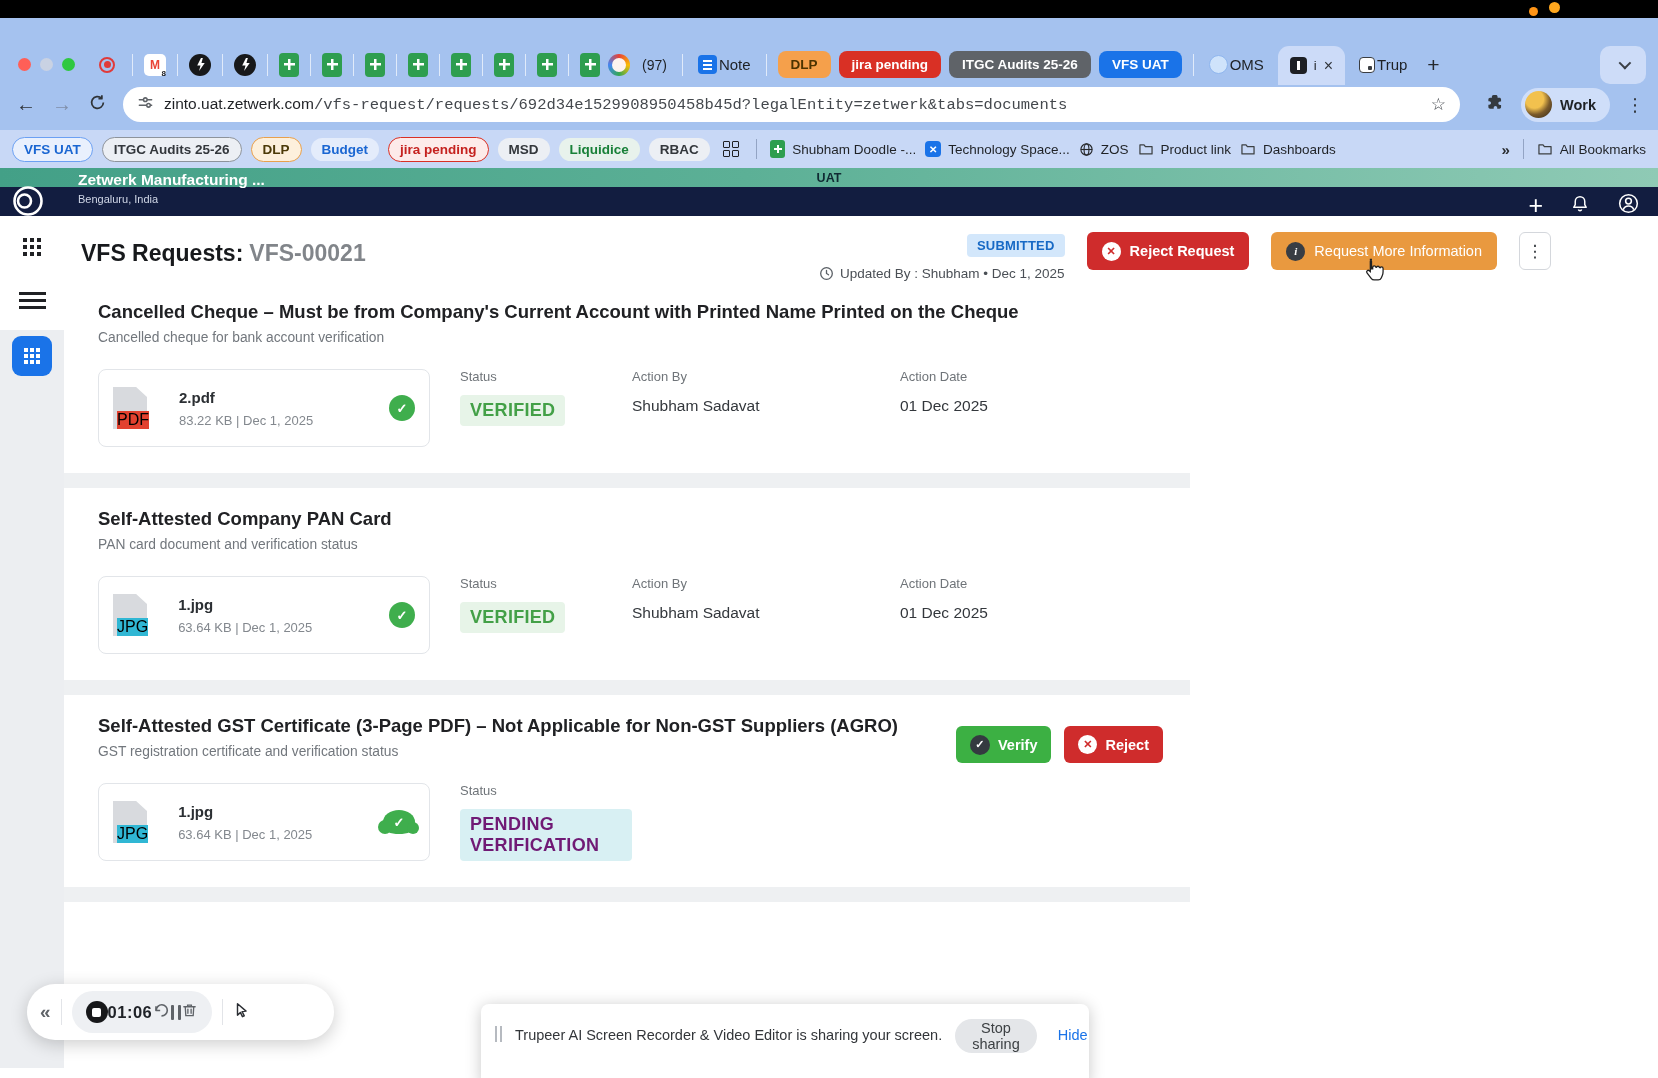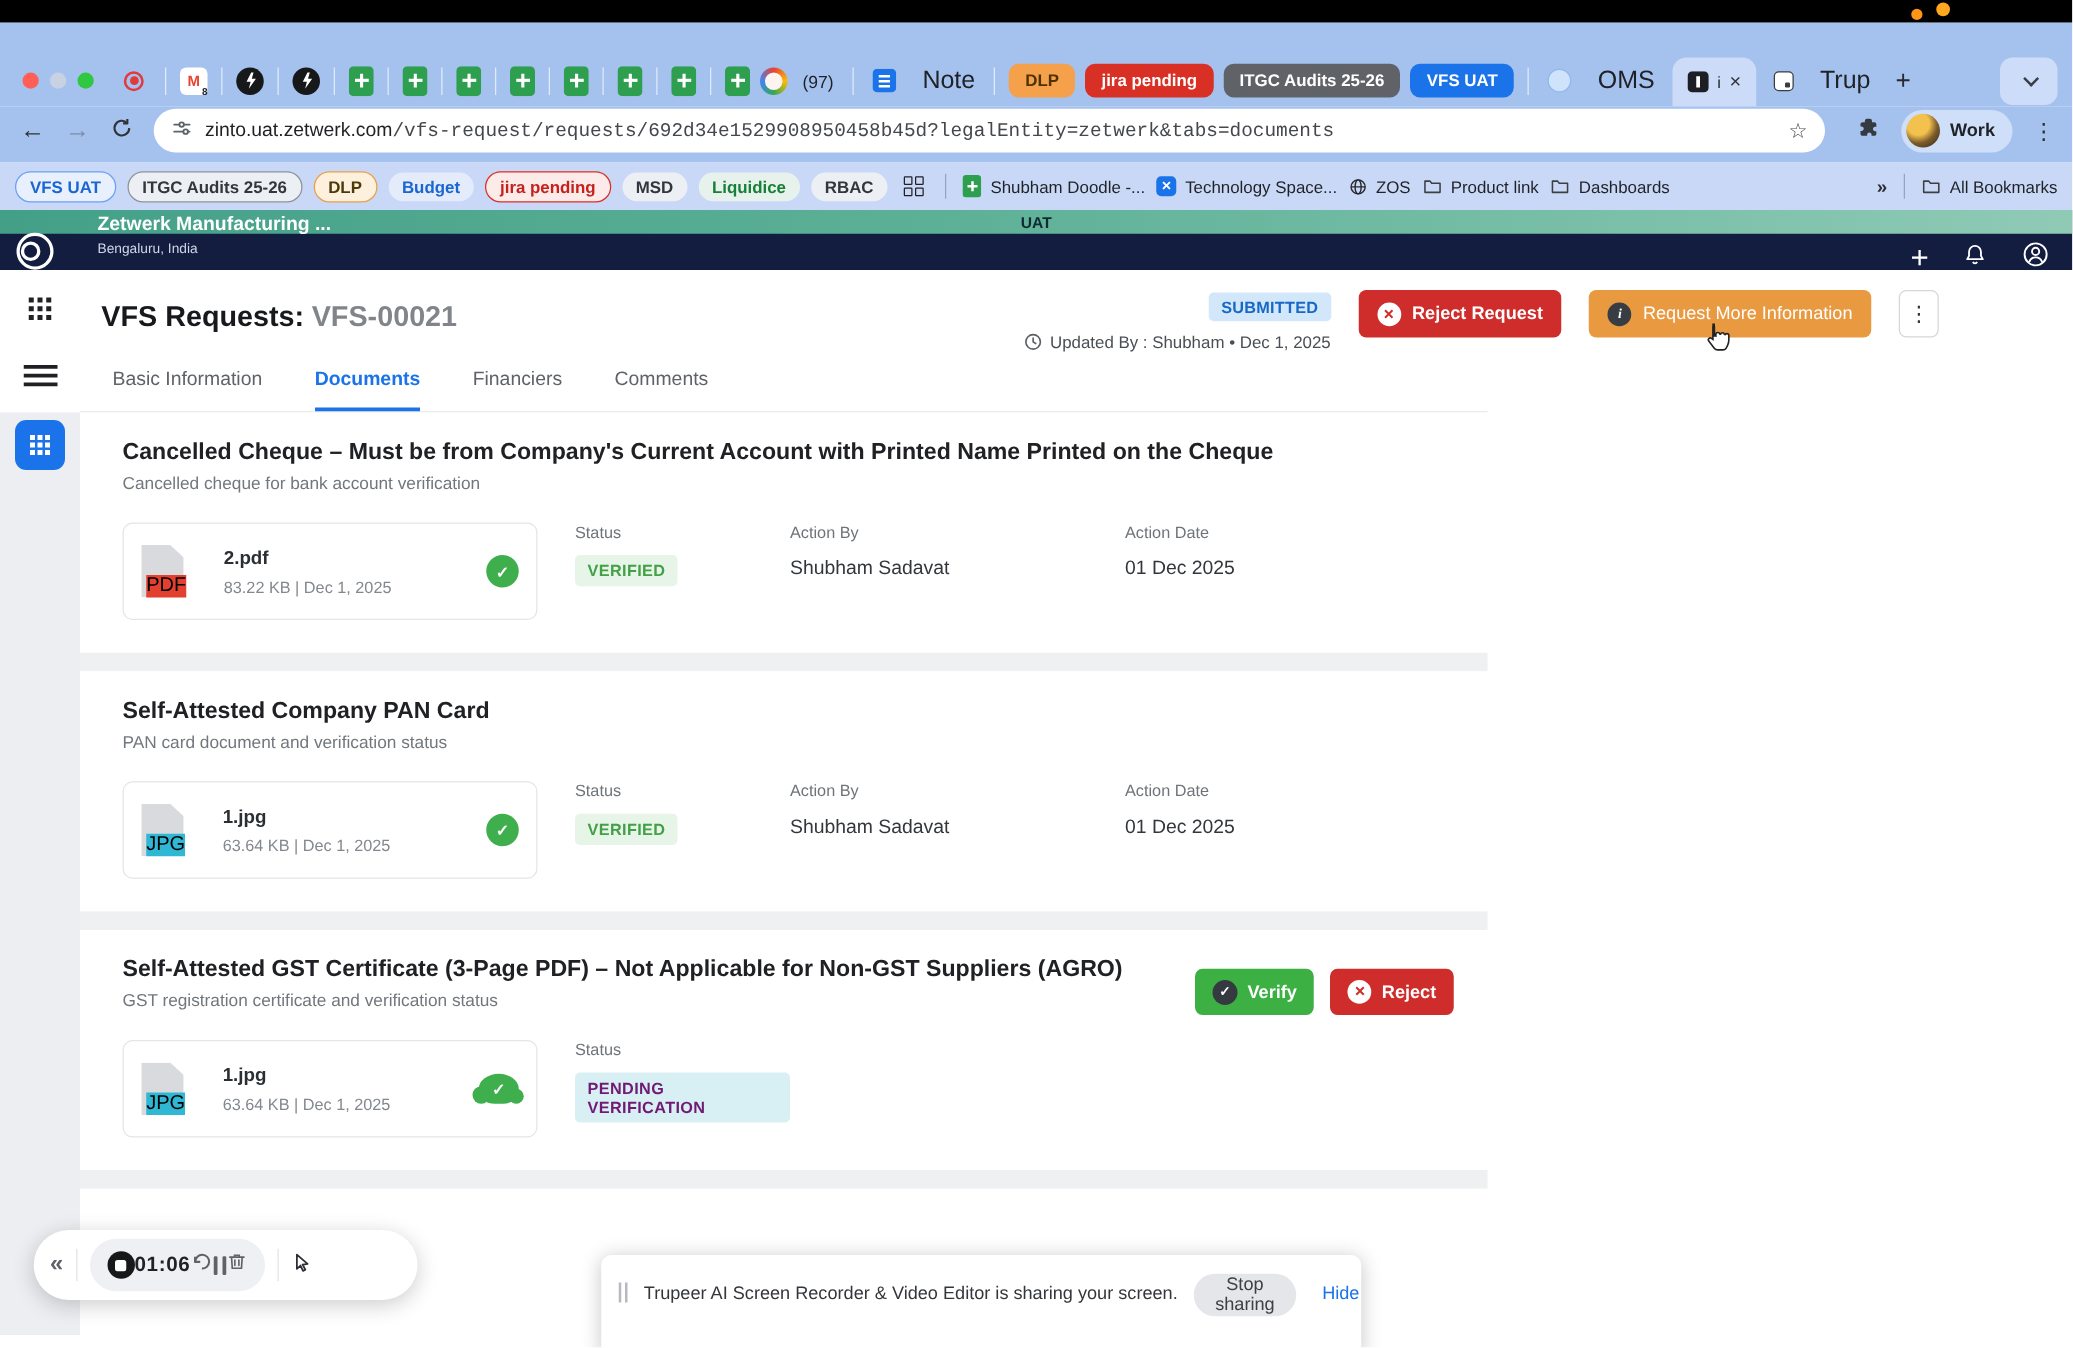--- a/index.html
+++ b/index.html
@@ -24,21 +24,21 @@
   .fav { width:22px; height:22px; border-radius:5px; flex:none; display:flex; align-items:center; justify-content:center; }
   .fav.gmail { background:#fff; color:#ea4335; font-weight:bold; font-size:12px; position:relative; }
   .fav.gmail .gbadge { position:absolute; right:0px; bottom:-2px; font-size:8px; color:#202124; font-weight:bold; }
   .fav.bolt { background:#17181a; border-radius:50%; }
   .fav.sheet { width:20px; height:24px; border-radius:4px; background:#2e9e4f;
     background-image:linear-gradient(#fff,#fff),linear-gradient(#fff,#fff);
     background-size:11px 2.5px, 2.5px 11px; background-position:center center; background-repeat:no-repeat; }
   .fav.mon { border-radius:50%; background:conic-gradient(#e94235,#fbbc04,#34a853,#4285f4,#e94235); position:relative; }
   .fav.mon::after { content:""; position:absolute; inset:4px; background:#fdf3ef; border-radius:50%; }
   .tcount { font-size:14px; color:#1e2125; margin:0 4px; }
-  .minitab { display:flex; align-items:center; gap:21px; font-size:20px; color:#1e2125; margin:0 4px; }
+  .minitab { display:flex; align-items:center; gap:2px; font-size:15px; color:#1e2125; margin:0 4px; }
   .note-ic { width:19px; height:19px; background:#1a73e8; border-radius:4px;
     background-image:linear-gradient(#fff,#fff),linear-gradient(#fff,#fff),linear-gradient(#fff,#fff);
     background-size:9px 2px,9px 2px,9px 2px; background-position:5px 5px,5px 9px,5px 13px; background-repeat:no-repeat; }
   .gpill { border-radius:8px; padding:6px 13px; font-size:13.5px; font-weight:bold; flex:none; }
   .gpill.orange { background:#f5a04b; color:#4c3300; }
   .gpill.red { background:#d93025; color:#fff; }
   .gpill.gray { background:#5f6368; color:#fff; }
   .gpill.blue { background:#1a73e8; color:#fff; }
   .oms-ic { width:19px; height:19px; border-radius:50%; background:#cfe3fb; border:1.5px solid #8fb6ee; }
   .active-tab { align-self:flex-end; height:39px; background:#ccdbf8; border-radius:11px 11px 0 0; display:flex; align-items:center; gap:7px; padding:0 12px; margin:0 2px; }
@@ -141,21 +141,21 @@
   .finfo .fname { font-size:15px; font-weight:bold; color:#2b2f33; }
   .finfo .fmeta { font-size:13px; color:#83888e; margin-top:7px; }
   .fcheck { margin-left:auto; width:26px; height:26px; border-radius:50%; background:#3fae4d; color:#fff; font-size:13px; font-weight:bold; display:flex; align-items:center; justify-content:center; flex:none; }
   .fcheck.cloud { border-radius:50% 50% 40% 40%; position:relative; width:32px; height:24px; }
   .fcheck.cloud::before { content:""; position:absolute; left:-5px; bottom:0; width:14px; height:14px; background:#3fae4d; border-radius:50%; }
   .fcheck.cloud::after { content:""; position:absolute; right:-4px; bottom:0; width:12px; height:12px; background:#3fae4d; border-radius:50%; }
   .col-status { margin-left:30px; width:172px; }
   .col-by { width:268px; }
   .collbl { font-size:13px; color:#6f7479; }
   .colval { font-size:15.5px; color:#33373c; margin-top:13px; }
-  .sbadge { display:inline-block; margin-top:11px; font-size:13px; font-weight:bold; padding:5px 10px; border-radius:4px; letter-spacing:.3px; }
+  .sbadge { display:inline-block; margin-top:11px; font-size:18px; font-weight:bold; padding:5px 10px; border-radius:4px; letter-spacing:.3px; }
   .sbadge.verified { background:#e7f4e8; color:#43a047; }
   .sbadge.pending { background:#d8f0f3; color:#701a75; }
   .card-actions { position:absolute; right:27px; top:31px; display:flex; gap:13px; }
   .btn-sm { height:37px; border-radius:6px; display:flex; align-items:center; gap:8px; padding:0 14px; color:#fff; font-size:14.5px; font-weight:bold; border:none; }
   .btn-verify { background:#3cb043; }
   .btn-rejsm { background:#cf2c2c; }
   .ic-checkdark { width:20px; height:20px; background:#343a40; border-radius:50%; color:#fff; font-size:11px; display:flex; align-items:center; justify-content:center; }
   .stub { height:140px; background:#fff; }
 
   
@@ -413,28 +413,20 @@
             <span>Reject Request</span>
           </button>
           <button class="btn btn-reqinfo">
             <span class="ic-info">i</span>
             <span>Request More Information</span>
           </button>
           <div class="btn-dots">⋮</div>
         </div>
       </div>
 
-      <div class="tabsrow-wrap">
-        <div class="tabsrow">
-          <span class="ptab">Basic Information</span>
-          <span class="ptab active">Documents</span>
-          <span class="ptab">Financiers</span>
-          <span class="ptab">Comments</span>
-        </div>
-      </div>
 
       <div class="cards">
 
         <div class="card">
           <div class="ctitle">Cancelled Cheque – Must be from Company's Current Account with Printed Name Printed on the Cheque</div>
           <div class="csub">Cancelled cheque for bank account verification</div>
           <div class="docrow">
             <div class="ftile">
               <span class="docic"></span>
               <span class="tag pdf" style="position:relative;left:-44px;top:12px;margin-right:-28px;">PDF</span>

